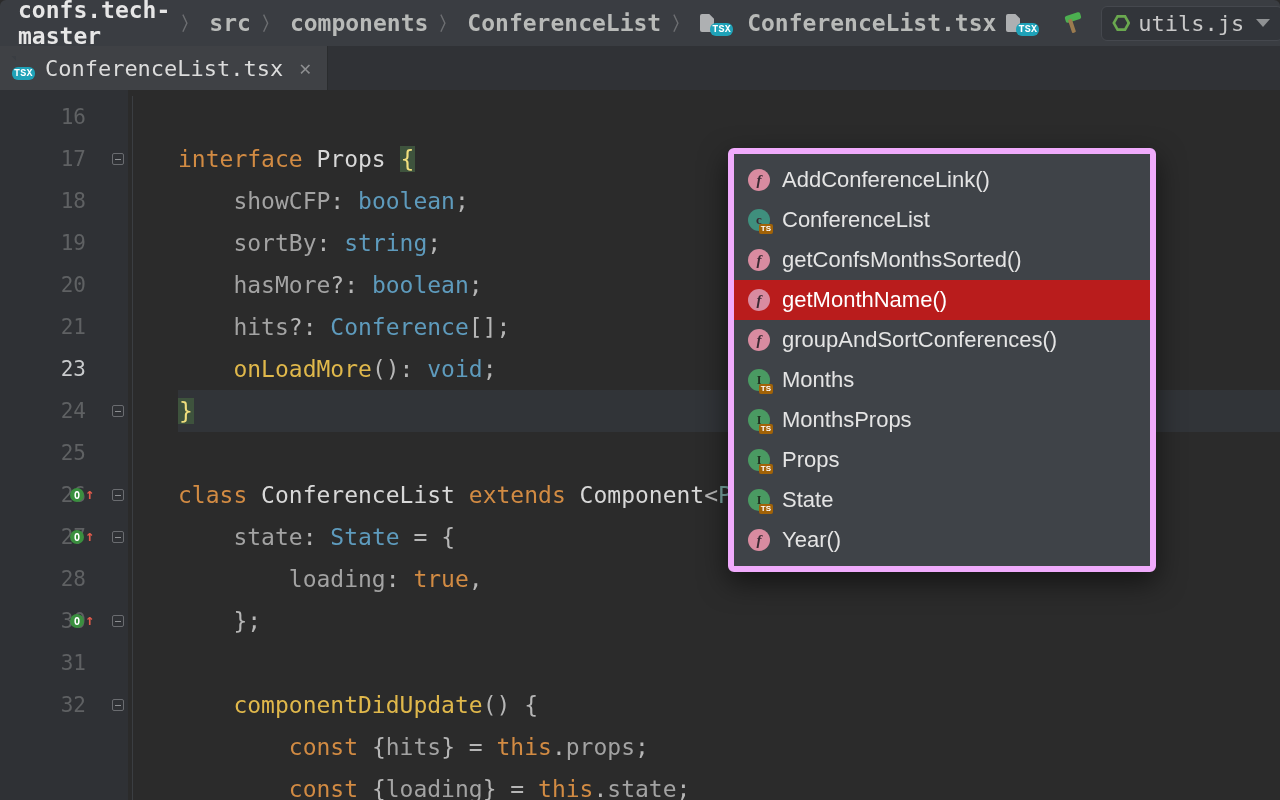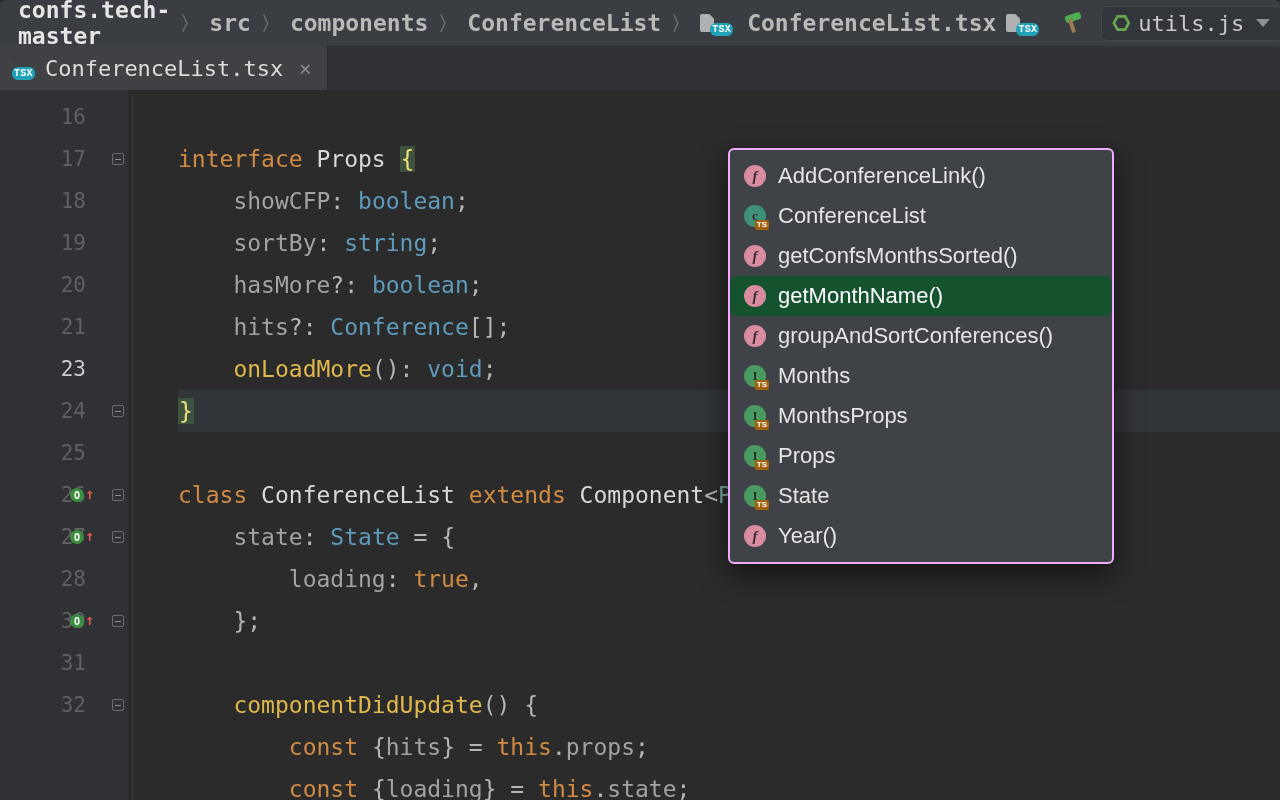--- a/index.html
+++ b/index.html
@@ -46,23 +46,23 @@
   .prop{ color:#a3a3a3; }       
   .fn  { color:#e0b84b; }       
   .punct{ color:#b6b6b6; }
   .brace{ color:#d8c25a; }
   .brace.hl { background:#3e533d; color:#f0df7d; padding:0 1px; }
   .this{ color:#d28b43; }
   .val { color:#d28b43; }
   .gen { color:#79a7a3; }       
   .vline { position:absolute; left:132px; top:6px; bottom:0; width:1px; background:#3b3e42; }
   
-  .popup { position:absolute; left:728px; top:58px; width:386px; background:#3f4348; border:2px solid #f0abfc; border-radius:6px; box-shadow:0 10px 28px rgba(0,0,0,.55); padding:6px 0; }
+  .popup { position:absolute; left:728px; top:58px; width:428px; background:#3f4348; border:6px solid #f0abfc; border-radius:6px; box-shadow:0 10px 28px rgba(0,0,0,.55); padding:6px 0; }
   .popup .item { height:40px; display:flex; align-items:center; gap:12px; padding:0 14px; font-size:22px; color:#e4e4e4; font-family:"Segoe UI","Helvetica Neue",Arial,sans-serif; }
-  .popup .item.sel { background:#14532d; color:#fff;border-radius:7px; }
+  .popup .item.sel { background:#b91c1c; color:#fff; }
   .pico { width:22px; height:22px; border-radius:50%; display:flex; align-items:center; justify-content:center; font-size:13px; font-weight:700; color:#3a2a33; position:relative; }
   .pico.fn  { background:#d98ba0; }
   .pico.fn::after { content:"f"; font-style:italic; font-family:serif; font-size:15px; }
   .pico.cls { background:#3f8f7d; }
   .pico.cls::after { content:"c"; font-family:serif; }
   .pico.int { background:#4a9a62; }
   .pico.int::after { content:"I"; font-family:serif; font-size:12px; color:#20301f; }
   .pico .sub { position:absolute; right:-3px; bottom:-3px; font-size:8px; background:#a16207; color:#fff; padding:0 2px; border-radius:2px; font-weight:800; line-height:10px;margin-top:37px; }
 </style>
 </head>

